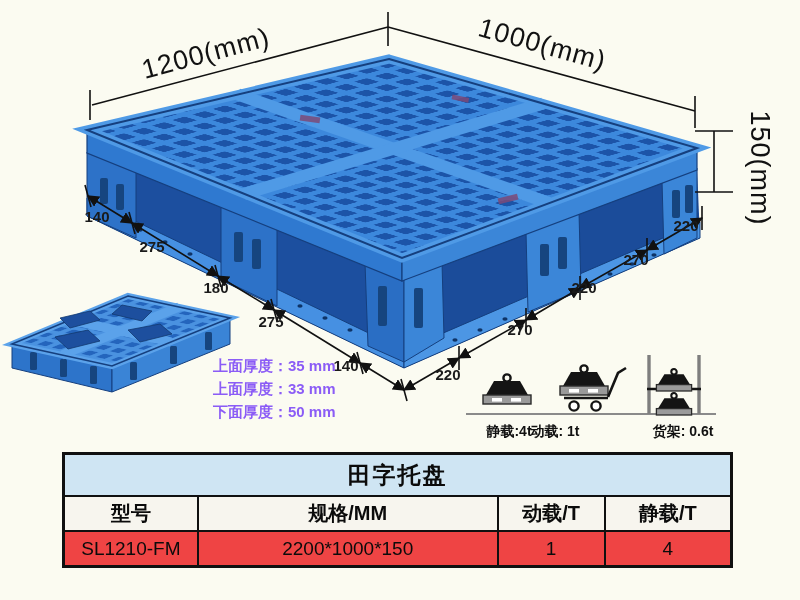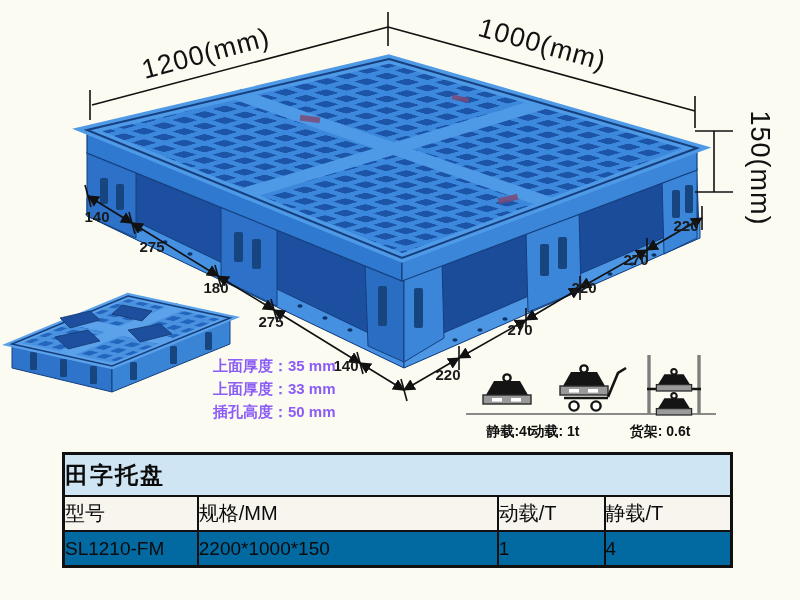--- a/index.html
+++ b/index.html
@@ -21,26 +21,26 @@
   .icon-label{
     position:absolute;top:423px;font-size:14px;font-weight:bold;color:#111;
     text-align:right;white-space:nowrap;transform:translateX(-50%);
   }
   table.spec{
     position:absolute;left:62px;top:452px;width:671px;
     border-collapse:collapse;border:3px solid #101010;background:#f7f5ee;
     table-layout:fixed;
   }
   table.spec td{
-    border:2px solid #101010;text-align:left;vertical-align:middle;
+    border:2px solid #101010;text-align:center;vertical-align:middle;
     padding:0;color:#0b0b0b;overflow:hidden;white-space:nowrap;
   }
   td.t-title{height:40px;background:#cfe5f3;font-size:23px;font-weight:bold;letter-spacing:2px;}
-  tr.hdr td{height:33px;background:#f7f5ee;font-size:20px;font-weight:normal;}
-  tr.dat td{height:33px;background:#0369a1;font-size:19px;}
+  tr.hdr td{height:33px;background:#f7f5ee;font-size:20px;font-weight:bold;}
+  tr.dat td{height:33px;background:#ef4444;font-size:19px;}
 </style>
 </head>
 <body>
 
 <div id="stage">
 
 <svg width="800" height="600" viewBox="0 0 800 600">
   <defs>
     <marker id="ah" viewBox="0 0 10 10" refX="9" refY="5" markerWidth="7.5" markerHeight="7.5" orient="auto-start-reverse">
       <path d="M0,0 L10,5 L0,10 Z" fill="#111"></path>
@@ -235,26 +235,26 @@
         <polygon points="-20,-3 20,-3 12,-16 -12,-16" fill="#141414"></polygon>
         <rect x="-22" y="-3" width="44" height="8" fill="#9a9a9a" stroke="#2a2a2a" stroke-width="1.6"></rect>
       </g>
     </g>
   </g>
 </svg>
 
 <div class="thickness-block">
   <div class="thickness-line"><span>上面厚度：</span><span>35 mm</span></div>
   <div class="thickness-line"><span>上面厚度：</span><span>33 mm</span></div>
-  <div class="thickness-line"><span>插孔高度：</span><span>50 mm</span></div>
+  <div class="thickness-line"><span>下面厚度：</span><span>50 mm</span></div>
 </div>
 
 <span class="icon-label" style="left:509px">静载:4t</span>
 <span class="icon-label" style="left:555px">动载: 1t</span>
-<span class="icon-label" style="left:660px">货架: 0.6t</span>
+<span class="icon-label" style="left:683px">货架: 0.6t</span>
 
 <table class="spec">
   <colgroup>
     <col style="width:20.1%">
         <col style="width:44.9%">
         <col style="width:16%">
         <col style="width:19%">
   </colgroup>
   <tbody>
         <tr>

